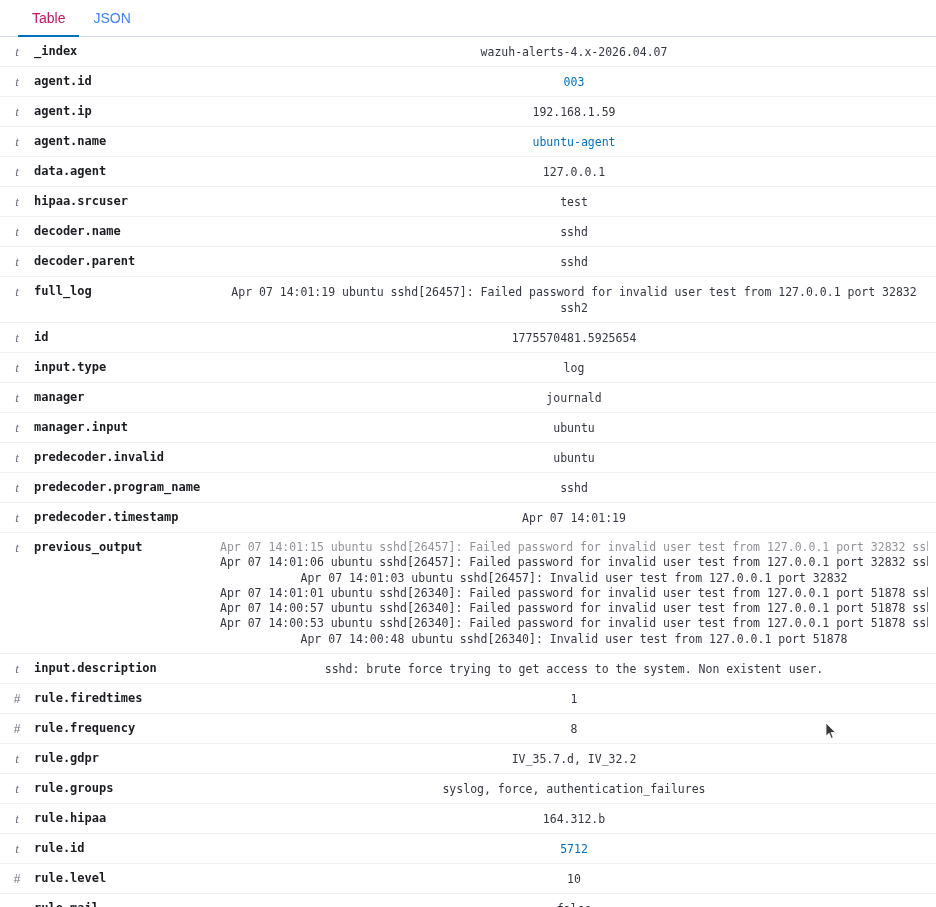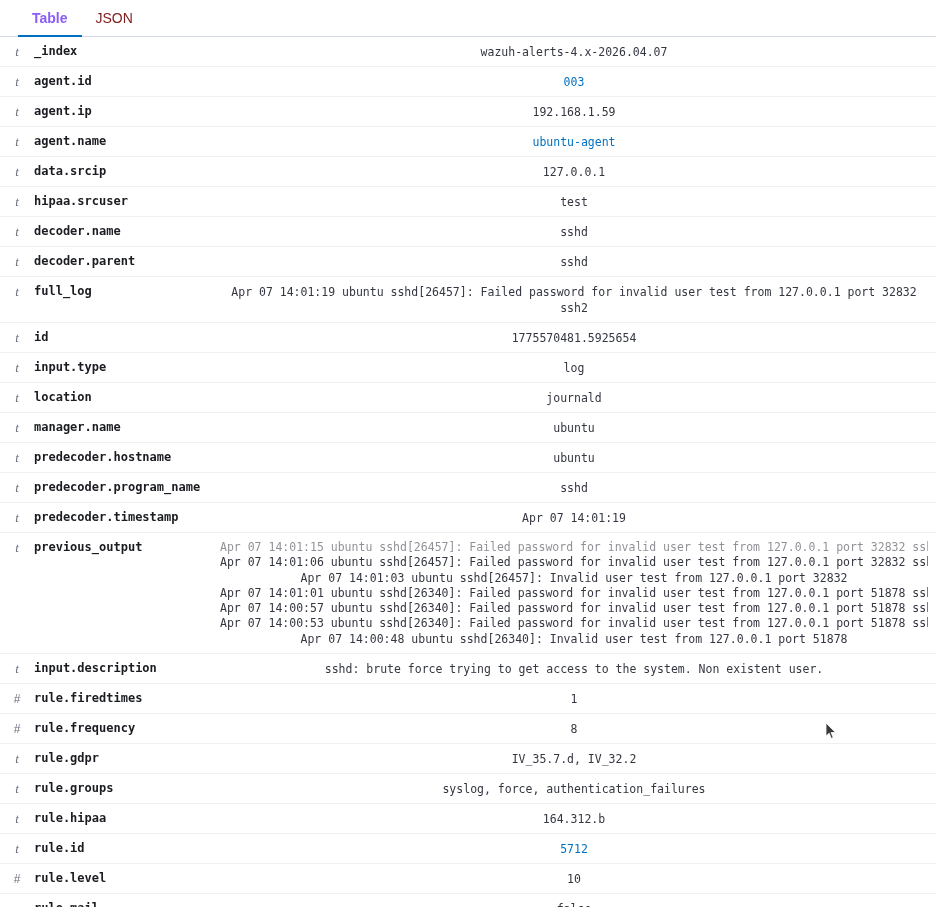--- a/index.html
+++ b/index.html
@@ -26,28 +26,28 @@
     align-items: stretch;
     height: 37px;
     border-bottom: 1px solid #d3dae6;
     padding-left: 18px;
   }
   .tab {
     display: flex;
     align-items: center;
     padding: 0 14px;
     font-size: 14px;
-    color: #7f1d1d;
+    color: #3b82f6;
     cursor: pointer;
     border-bottom: 2px solid transparent;
     margin-bottom: -1px;
   }
   .tab.active {
-    color: #8b5cf6;
-    font-weight: bold;
+    color: #be185d;
+    font-weight: normal;
     border-bottom: 2px solid #0071c2;
   }
 
   
   table.doc-table {
     width: 936px;
     border-collapse: collapse;
     table-layout: fixed;
   }
   table.doc-table tr {
@@ -160,21 +160,21 @@
           <td class="field-cell">agent.ip</td>
           <td class="value-cell">192.168.1.59</td>
         </tr>
         <tr>
           <td class="type-cell"><span class="glyph">t</span></td>
           <td class="field-cell">agent.name</td>
           <td class="value-cell linked">ubuntu-agent</td>
         </tr>
         <tr>
           <td class="type-cell"><span class="glyph">t</span></td>
-          <td class="field-cell">data.srcip</td>
+          <td class="field-cell">data.agent</td>
           <td class="value-cell">127.0.0.1</td>
         </tr>
         <tr>
           <td class="type-cell"><span class="glyph">t</span></td>
           <td class="field-cell">hipaa.srcuser</td>
           <td class="value-cell">test</td>
         </tr>
         <tr>
           <td class="type-cell"><span class="glyph">t</span></td>
           <td class="field-cell">decoder.name</td>
@@ -195,31 +195,31 @@
           <td class="field-cell">id</td>
           <td class="value-cell">1775570481.5925654</td>
         </tr>
         <tr>
           <td class="type-cell"><span class="glyph">t</span></td>
           <td class="field-cell">input.type</td>
           <td class="value-cell">log</td>
         </tr>
         <tr>
           <td class="type-cell"><span class="glyph">t</span></td>
-          <td class="field-cell">location</td>
+          <td class="field-cell">manager</td>
           <td class="value-cell">journald</td>
         </tr>
         <tr>
           <td class="type-cell"><span class="glyph">t</span></td>
-          <td class="field-cell">manager.name</td>
+          <td class="field-cell">manager.input</td>
           <td class="value-cell">ubuntu</td>
         </tr>
         <tr>
           <td class="type-cell"><span class="glyph">t</span></td>
-          <td class="field-cell">predecoder.hostname</td>
+          <td class="field-cell">predecoder.invalid</td>
           <td class="value-cell">ubuntu</td>
         </tr>
         <tr>
           <td class="type-cell"><span class="glyph">t</span></td>
           <td class="field-cell">predecoder.program_name</td>
           <td class="value-cell">sshd</td>
         </tr>
         <tr>
           <td class="type-cell"><span class="glyph">t</span></td>
           <td class="field-cell">predecoder.timestamp</td>

